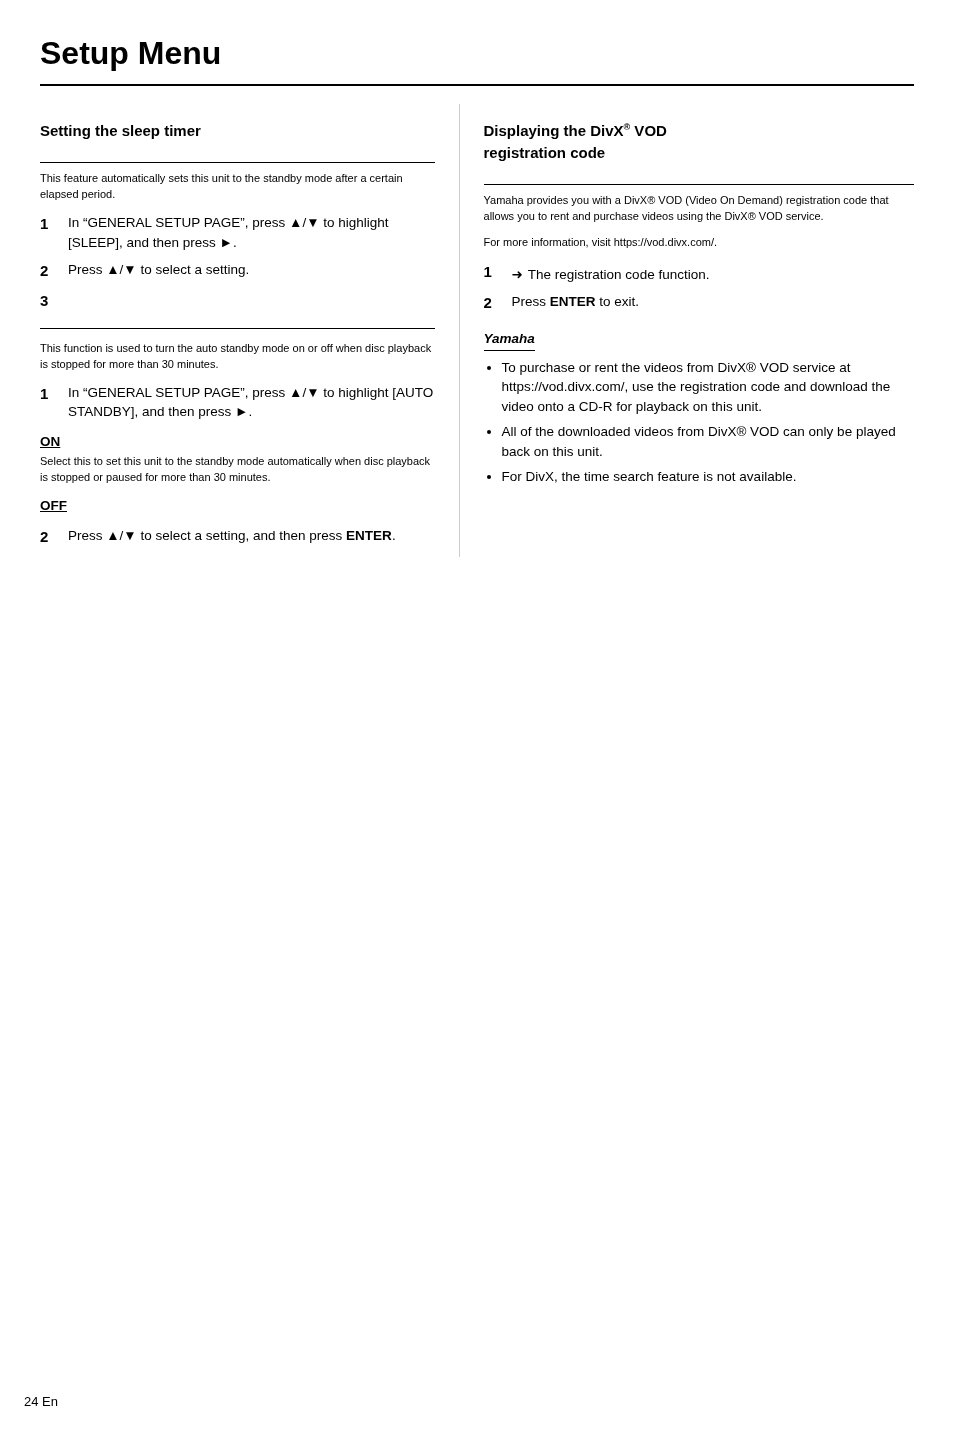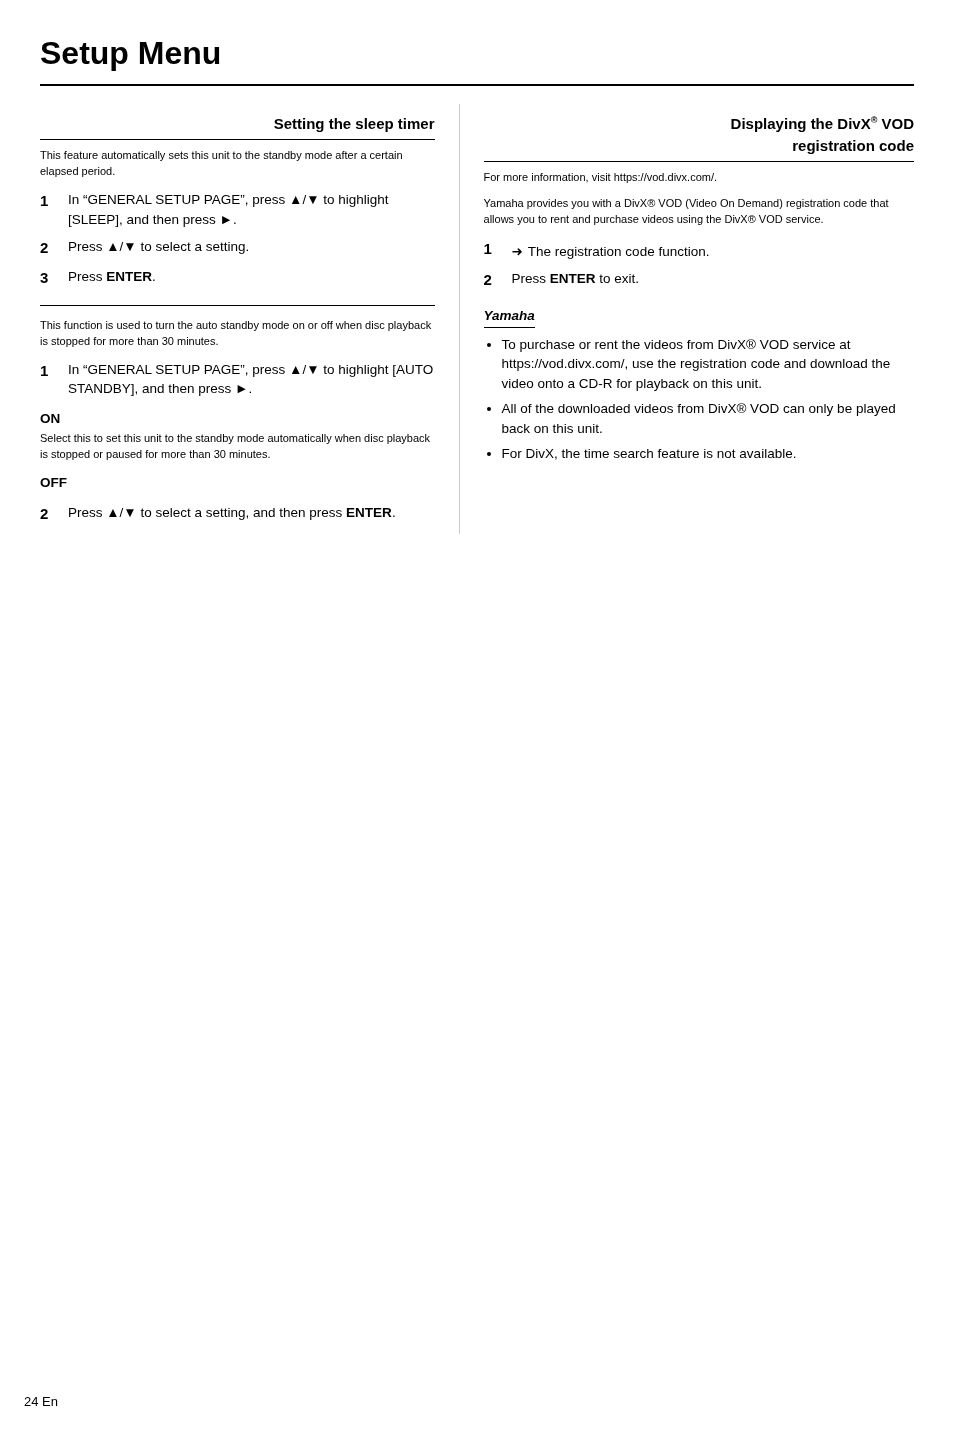--- a/index.html
+++ b/index.html
@@ -30,24 +30,23 @@
       border-right: 1px solid #ccc;
     }
     .col-right {
       width: 52%;
       padding-left: 24px;
     }
     .section-title {
       font-size: 15px;
       font-weight: bold;
       border-bottom: 1.5px solid #000;
-      padding-bottom: 4px;
+      padding-bottom: 20px;
       margin-bottom: 8px;
-      margin-top: 9px;
-      text-align: right;
+      margin-top: 16px;
     }
     .section-body {
       margin-bottom: 10px;
       font-size: 11px;
     }
     .step-list {
       list-style: none;
       padding: 0;
       margin: 0 0 10px 0;
     }
@@ -74,20 +73,21 @@
       font-size: 13.5px;
     }
     .sub-list li {
       margin-bottom: 4px;
     }
     .sub-section {
       margin-bottom: 10px;
     }
     .sub-section-title {
       font-weight: bold;
+      text-decoration: underline;
       font-size: 13.5px;
       margin-bottom: 3px;
     }
     .arrow-note {
       display: flex;
       align-items: flex-start;
       margin-top: 4px;
       font-size: 13.5px;
     }
     .arrow-symbol {
@@ -147,23 +147,20 @@
           <span class="step-content">In “GENERAL SETUP PAGE”, press ▲/▼ to highlight [SLEEP], and then press ►.</span>
         </li>
         <li>
           <span class="step-number">2</span>
           <span class="step-content">
             <span>Press ▲/▼ to select a setting.</span>
           </span>
         </li>
         <li>
           <span class="step-number">3</span>
-          <span class="step-content">
-            Press <span class="bold">ENTER</span>.
-          </span>
         </li>
       </ol>
     </div>
 
     <hr class="section-divider">
 
     <div class="sub-section">
       <div class="section-body">This function is used to turn the auto standby mode on or off when disc playback is stopped for more than 30 minutes.</div>
 
       <ol class="step-list">
@@ -194,22 +191,22 @@
 
   </div>
 
   <div class="col-right">
 
     <div class="sub-section">
       <div class="section-title">
         Displaying the DivX<sup>®</sup> VOD<br>registration code
       </div>
 
+      <div class="section-body">Yamaha provides you with a DivX® VOD (Video On Demand) registration code that allows you to rent and purchase videos using the DivX® VOD service.</div>
       <div class="section-body" style="margin-top:8px;">For more information, visit https://vod.divx.com/.</div>
-      <div class="section-body">Yamaha provides you with a DivX® VOD (Video On Demand) registration code that allows you to rent and purchase videos using the DivX® VOD service.</div>
 
       <ol class="step-list" style="margin-top:8px;">
         <li>
           <span class="step-number">1</span>
           <span class="step-content">
             <div class="arrow-note">
               <span class="arrow-symbol">➜</span>
               <span>The registration code function.</span>
             </div>
           </span>

